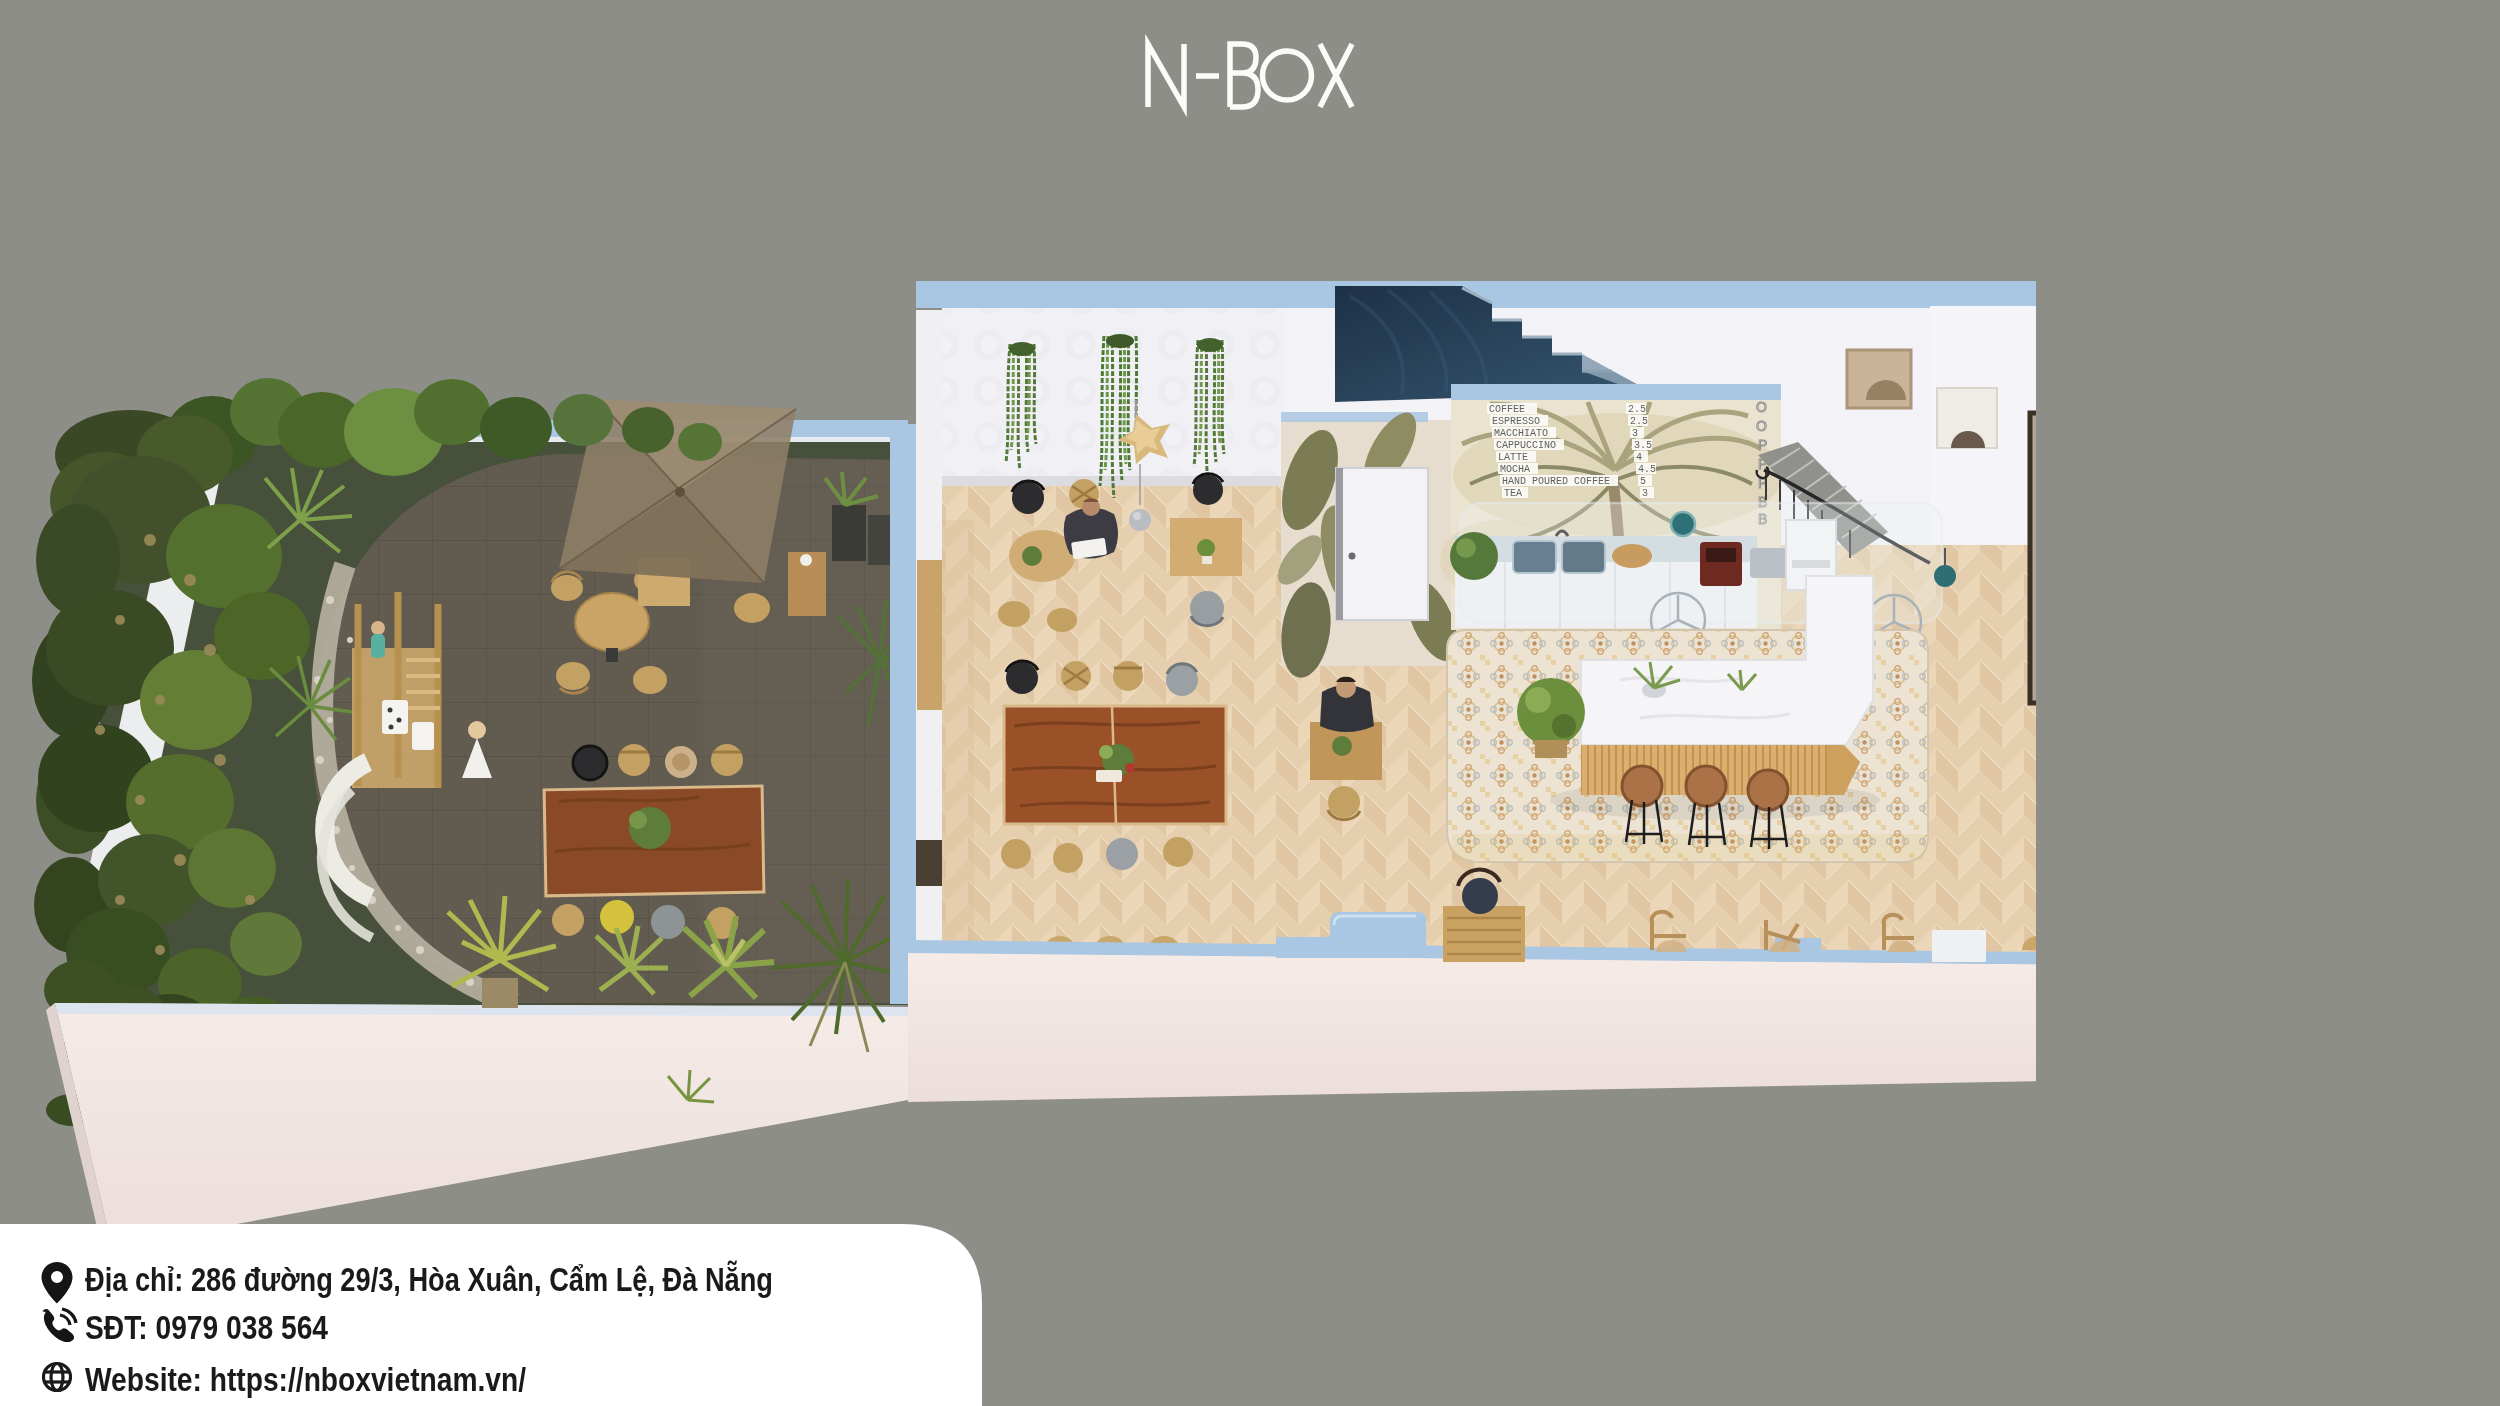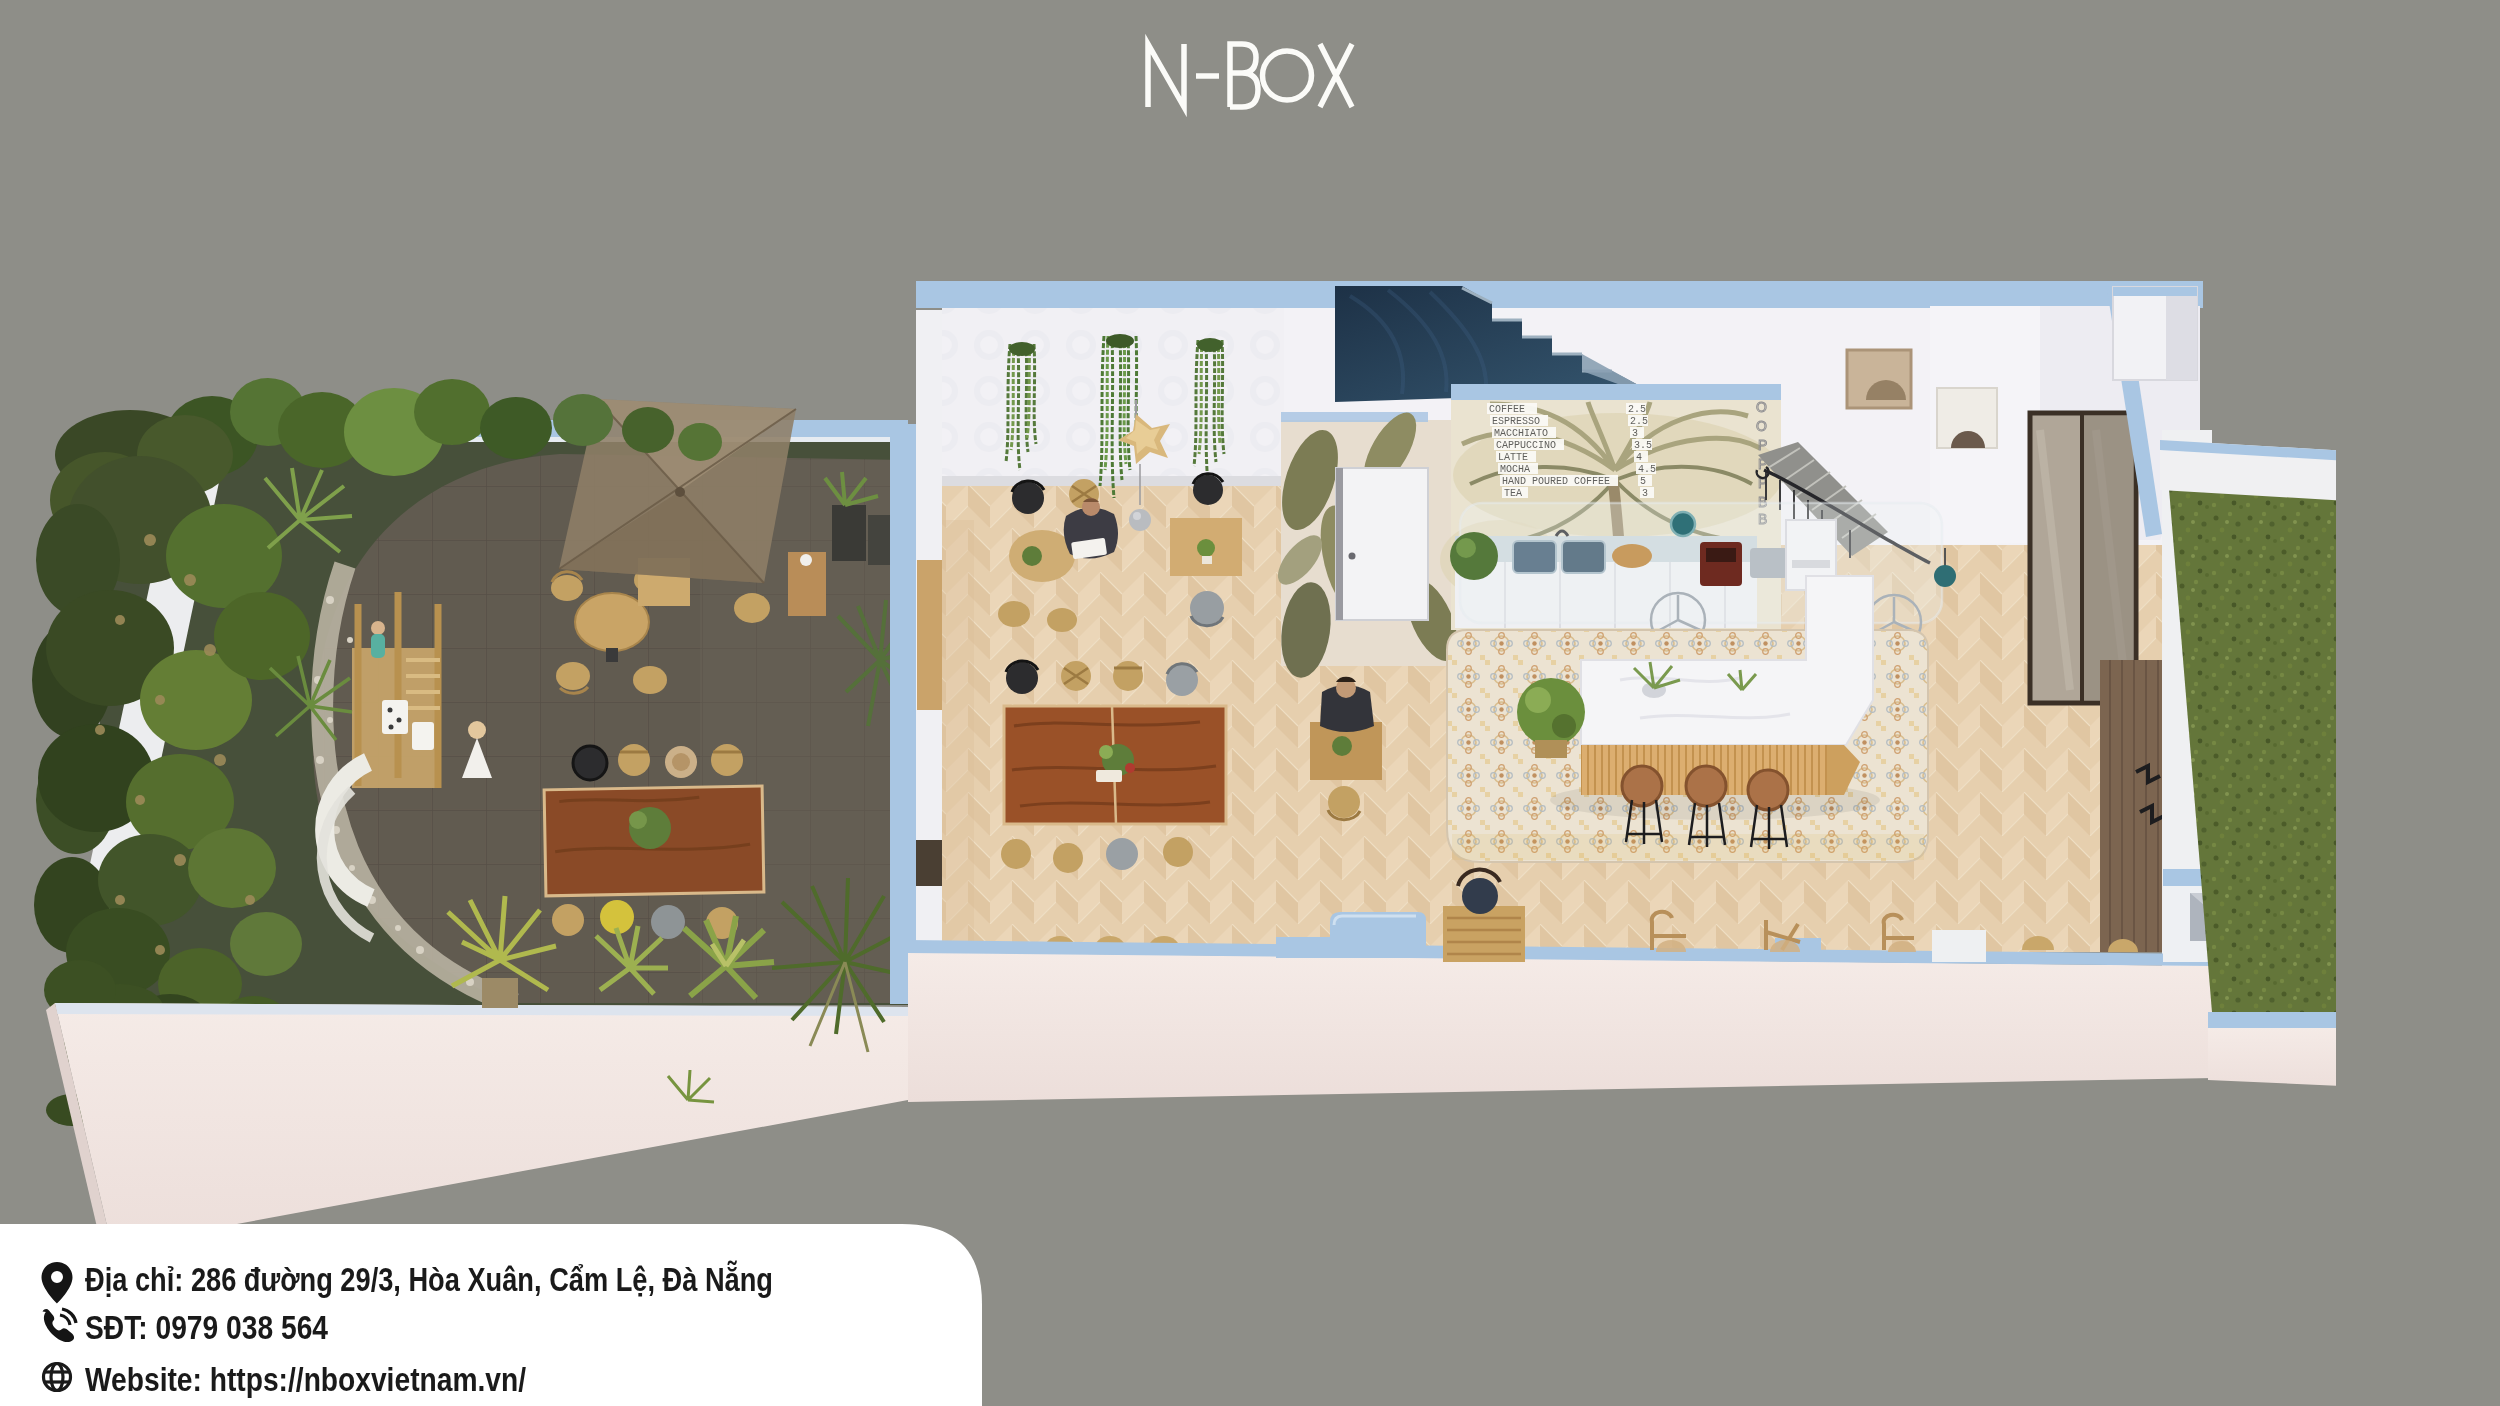--- a/index.html
+++ b/index.html
@@ -1,16 +1,16 @@
 <!DOCTYPE html>
 <html><head>
 <meta charset="utf-8">
 <style>
 html,body{margin:0;padding:0;background:#8e8e88;}
-#stage{position:relative;width:2336px;height:1406px;overflow:hidden;background:#8e8e88;font-family:"Liberation Sans", sans-serif;}
+#stage{position:relative;width:2036px;height:1406px;overflow:hidden;background:#8e8e88;font-family:"Liberation Sans", sans-serif;}
 svg{display:block}
 </style>
 </head>
 <body>
 <div id="stage">
 <svg width="2500" height="1406" viewBox="0 0 2500 1406">
 <defs>
 <pattern id="herr" width="44" height="44" patternUnits="userSpaceOnUse">
   <rect width="44" height="44" fill="#e6cfae"></rect>
   <polygon points="0,0 22,22 22,44 0,22" fill="#e0c6a2"></polygon>

